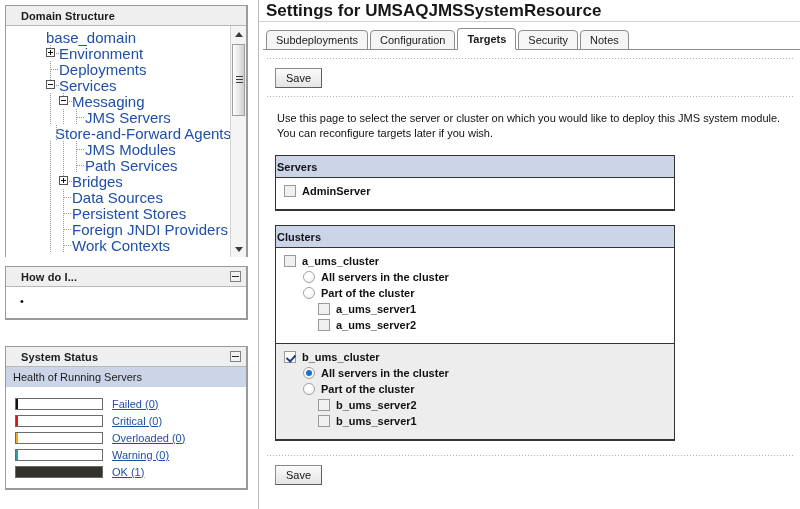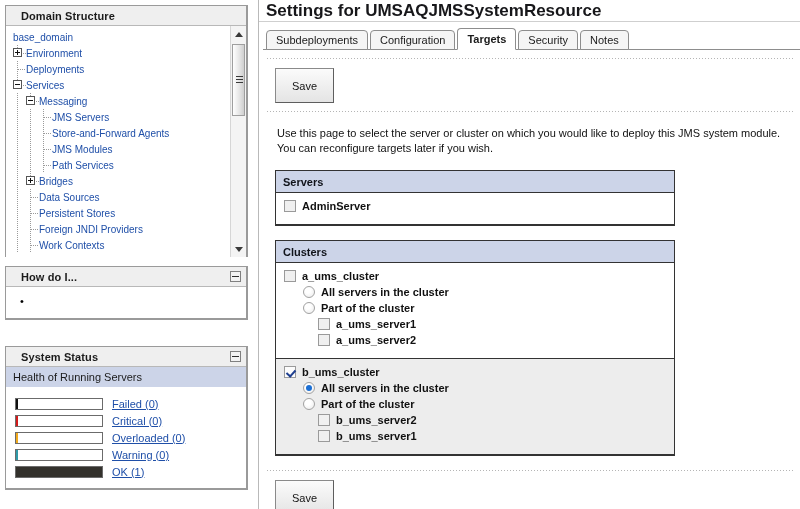--- a/index.html
+++ b/index.html
@@ -63,22 +63,23 @@
     background: #ffffff;
   }
   .tree {
     position: absolute; left: 0; top: 3px;
     width: 218px;
     padding-left: 7px;
   }
   .tnode {
     display: flex; align-items: center;
     height: 16px;
-    font-size: 10px;
+    font-size: 15px;
     white-space: nowrap;
+    margin-left: 33px;
   }
   .tlabel { color: #1f4fa8; }
   .tlabel.root { color: #1f4fa8; }
   .vline {
     display: inline-block;
     width: 13px; height: 16px;
     background-image: linear-gradient(to bottom, #9a9a9a 50%, transparent 50%);
     background-size: 1px 2px;
     background-repeat: repeat-y;
     background-position: 4px 0;
@@ -264,23 +265,23 @@
 
   .dotted-sep {
     height: 1px;
     margin: 8px 6px 0 8px;
     background-image: linear-gradient(to right, #b5b5b5 50%, transparent 50%);
     background-size: 3px 1px;
   }
 
   .btn {
     display: inline-flex; align-items: center; justify-content: center;
-    height: 35px;
+    height: 20px;
     min-width: 42px;
-    padding: 0 16px;
+    padding: 0 10px;
     font-size: 11px;
     color: #141414;
     background: linear-gradient(to bottom,#fbfbfb,#e4e4e4);
     border: 1px solid #8a8a8a;
     border-right-color: #5e5e5e;
     border-bottom-color: #5e5e5e;
     box-sizing: border-box;
   }
   .save-top { margin: 9px 0 0 16px; }
   .save-bottom { margin: 9px 0 0 16px; }
@@ -299,21 +300,21 @@
     border: 1px solid #333333;
     border-bottom-width: 2px;
     background: #ffffff;
     box-sizing: border-box;
   }
   .box-head {
     height: 21px;
     background: #ccd4e8;
     border-bottom: 1px solid #333333;
     display: flex; align-items: center;
-    padding-left: 7px;
+    padding-left: 1px;
     font-weight: bold;
     font-size: 11px;
     color: #10131a;
   }
   .box-body { padding: 7px 0 8px 0; }
   .group-block { padding: 7px 0 8px 0; }
   .group-block.highlight {
     background: #ededed;
     border-top: 1px solid #333333;
   }

